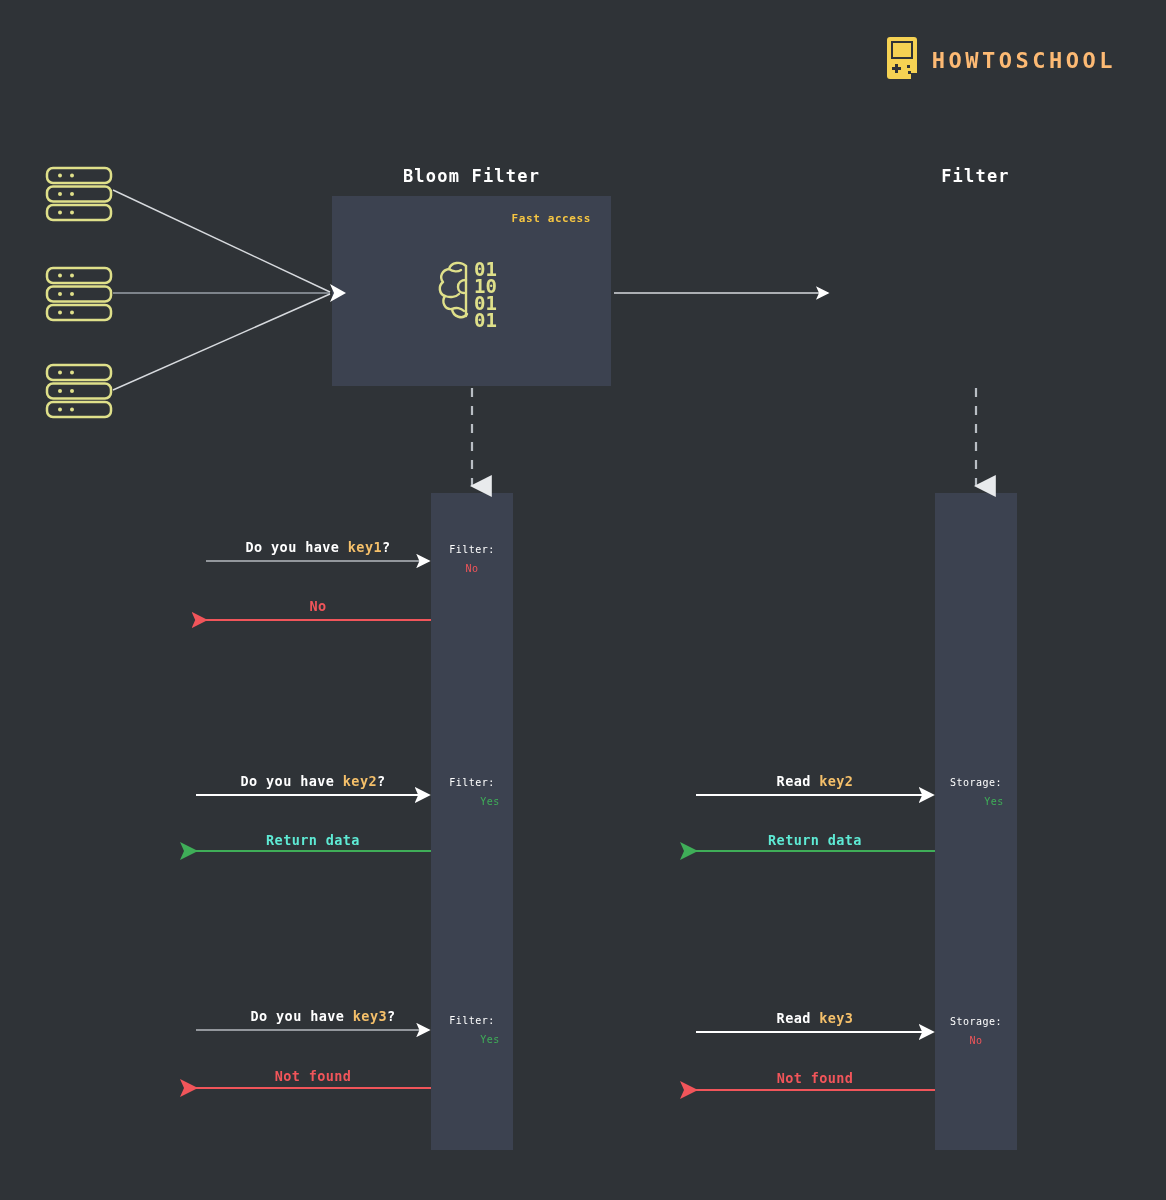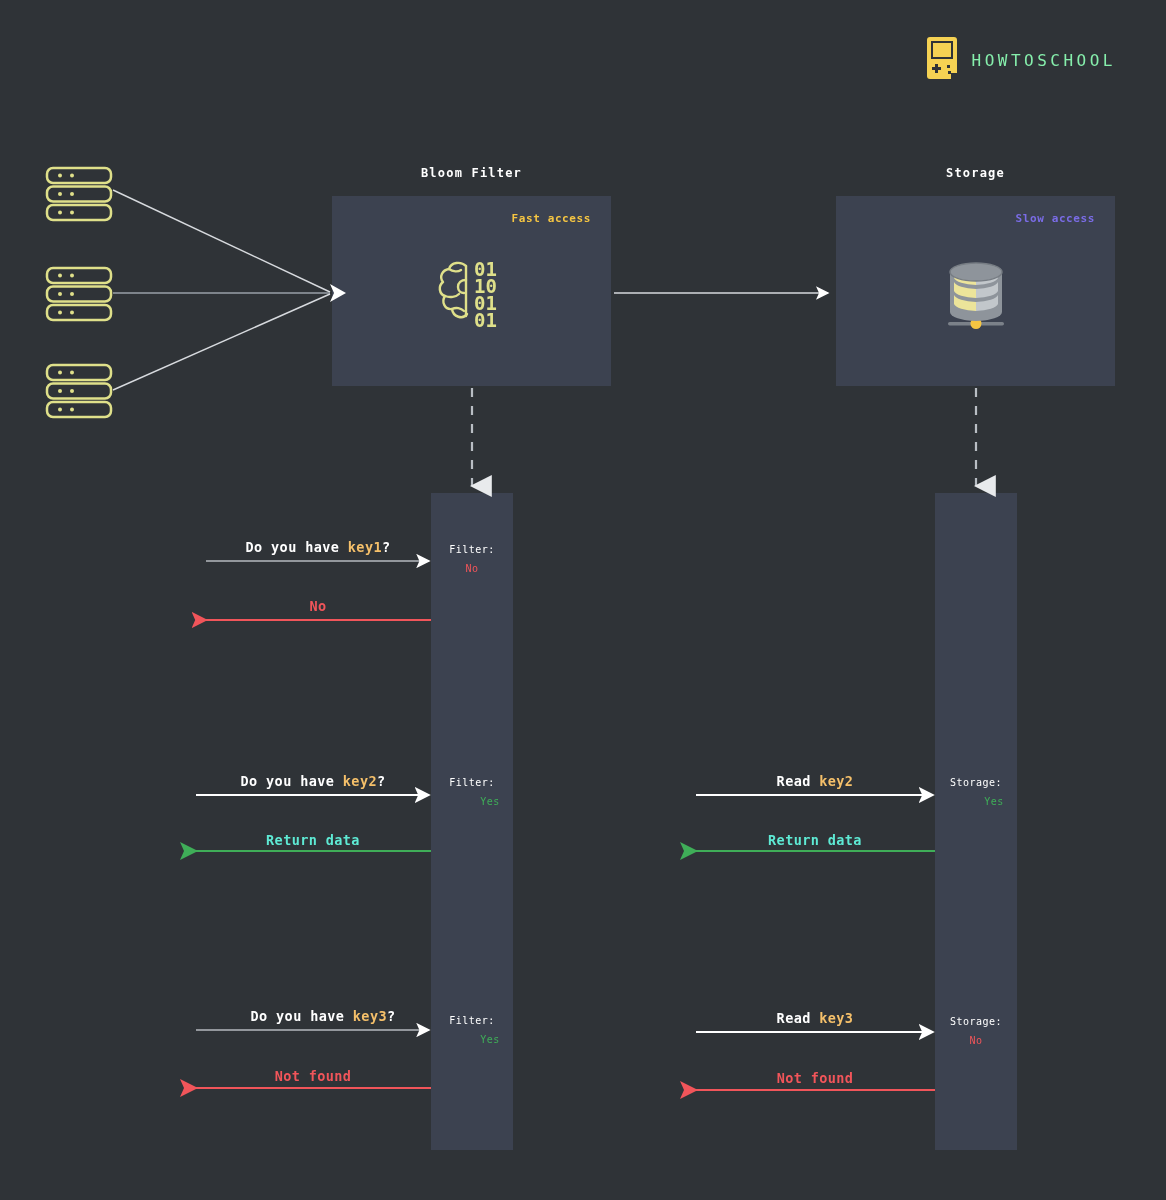--- a/index.html
+++ b/index.html
@@ -37,31 +37,31 @@
 
   #brand {
     position: absolute;
     right: 50px;
     top: 36px;
     display: flex;
     align-items: center;
     gap: 14px;
   }
   #brand-name {
-    font-size: 16px;
+    font-size: 22px;
     letter-spacing: 3.5px;
-    font-weight: normal;
-    color: #86efac;
+    font-weight: bold;
+    color: #fdba74;
     white-space: nowrap;
   }
 
   
   .col-title {
     position: absolute;
-    font-size: 12px;
+    font-size: 17px;
     font-weight: bold;
     letter-spacing: 1.2px;
     color: #ffffff;
     white-space: nowrap;
     text-align: center;
   }
   #bloom-title { left: 332px; top: 166px; width: 279px; }
   #storage-title { left: 836px; top: 166px; width: 279px; }
 
   
@@ -164,21 +164,21 @@
         <rect x="9" y="28" width="3" height="9" fill="#2f3337"></rect>
         <rect x="21" y="29" width="3" height="3" fill="#2f3337"></rect>
         <rect x="22" y="35" width="3" height="3" fill="#2f3337"></rect>
         <rect x="25" y="37" width="6" height="6" fill="#2f3337"></rect>
       </svg>
     </span>
     <span id="brand-name">HOWTOSCHOOL</span>
   </div>
 
   <div class="col-title" id="bloom-title">Bloom Filter</div>
-  <div class="col-title" id="storage-title">Storage</div>
+  <div class="col-title" id="storage-title">Filter</div>
 
   <div class="server-icon" id="server-1">
     <svg width="68" height="56" viewBox="0 0 68 56" aria-hidden="true">
       <g fill="none" stroke="#dfe08a" stroke-width="2.5">
         <rect x="2" y="2" width="64" height="15" rx="6"></rect>
         <rect x="2" y="20.5" width="64" height="15" rx="6"></rect>
         <rect x="2" y="39" width="64" height="15" rx="6"></rect>
       </g>
       <g fill="#dfe08a">
         <circle cx="15" cy="9.5" r="2"></circle>
@@ -240,43 +240,20 @@
         <g fill="#dfe08a" font-family="DejaVu Sans Mono, monospace" font-size="19" font-weight="bold">
           <text x="41" y="18">01</text>
           <text x="41" y="35">10</text>
           <text x="41" y="52">01</text>
           <text x="41" y="69">01</text>
         </g>
       </svg>
     </div>
   </div>
 
-  <div class="panel" id="storage-panel">
-    <div class="access-label" id="slow-access">Slow access</div>
-    <div class="panel-icon">
-      <svg width="80" height="76" viewBox="0 0 80 76" aria-hidden="true">
-
-        <rect x="12" y="64" width="56" height="3.5" rx="1.7" fill="#7b8189"></rect>
-        <circle cx="40" cy="65.5" r="5.5" fill="#f5c542"></circle>
-
-        <path d="M14 14 L14 54 A26 9 0 0 0 66 54 L66 14 Z" fill="#8e949b"></path>
-
-        <path d="M18 24 L18 33 A24 8 0 0 0 40 40 L40 31 A24 8 0 0 1 18 24 Z" fill="#ece49a"></path>
-        <path d="M18 37 L18 46 A24 8 0 0 0 40 53 L40 44 A24 8 0 0 1 18 37 Z" fill="#ece49a"></path>
-        <path d="M18 11 L18 20 A24 8 0 0 0 40 27 L40 18 A24 8 0 0 1 18 11 Z" fill="#ece49a"></path>
-
-        <path d="M40 18 L40 27 A24 8 0 0 0 62 20 L62 11 A24 8 0 0 1 40 18 Z" fill="#c2c7cb"></path>
-        <path d="M40 31 L40 40 A24 8 0 0 0 62 33 L62 24 A24 8 0 0 1 40 31 Z" fill="#c2c7cb"></path>
-        <path d="M40 44 L40 53 A24 8 0 0 0 62 46 L62 37 A24 8 0 0 1 40 44 Z" fill="#c2c7cb"></path>
-
-        <ellipse cx="40" cy="14" rx="26" ry="9" fill="#8e949b"></ellipse>
-        <ellipse cx="40" cy="14" rx="26" ry="9" fill="none" stroke="#777d84" stroke-width="1.5"></ellipse>
-      </svg>
-    </div>
-  </div>
 
   <div class="lifeline" id="lifeline-bloom"></div>
   <div class="lifeline" id="lifeline-storage"></div>
 
   <div class="lifeline-text" style="left:431px; top:540px;">
     <span>Filter:</span><br>
     <span class="verdict-no">No</span>
   </div>
   <div class="lifeline-text" style="left:431px; top:773px;">
     <span>Filter:</span><br>

